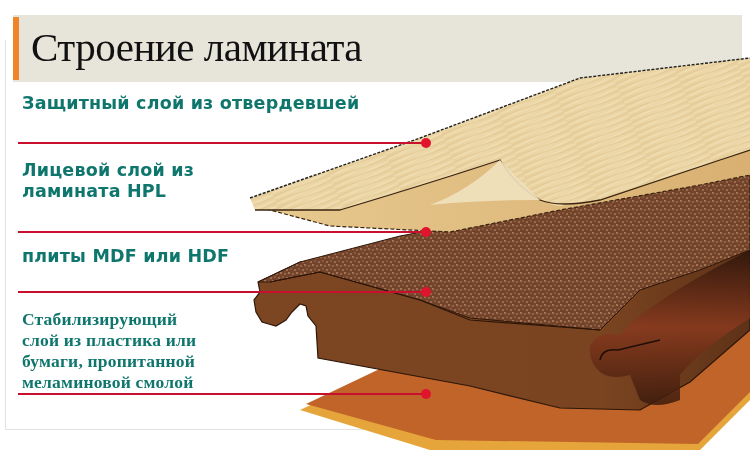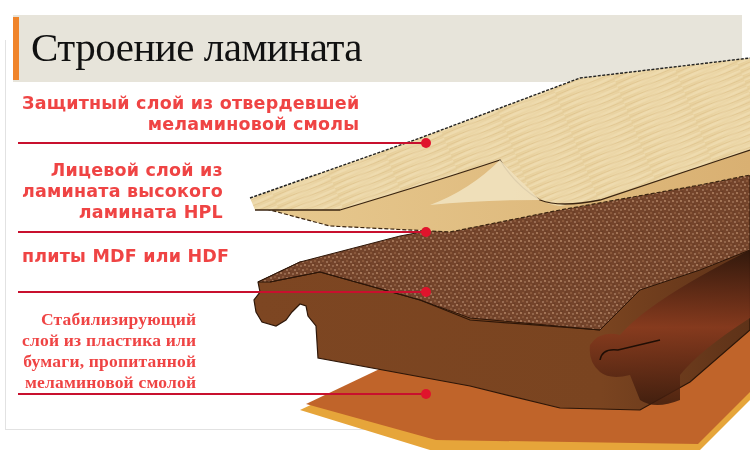--- a/index.html
+++ b/index.html
@@ -23,24 +23,23 @@
   }
   .title-text {
     position: absolute; left: 31px; top: 19px;
     font-size: 41px; line-height: 56px; color: #111;
     font-family: Liberation Serif, serif;
     letter-spacing: -0.5px;
   }
   .illustration { position: absolute; left: 0; top: 0; width: 750px; height: 450px; }
   .label {
     position: absolute; left: 22px;
-    font-weight: bold; font-size: 17.5px; line-height: 21px; color: #ef4444;
+    font-weight: bold; font-size: 17.5px; line-height: 21px; color: #0f766e;
     font-family: "DejaVu Sans", "Liberation Sans", sans-serif;
     letter-spacing: 0.2px;
-    text-align: right;
   }
   .label div { white-space: nowrap; }
 </style>
 </head>
 <body>
 
 <div class="frame"></div>
 
 <div class="title-bar"></div>
 <div class="title-accent"></div>
@@ -123,26 +122,24 @@
     <circle cx="426" cy="292" r="5" fill="#e0142c"></circle>
   </g>
   <g>
     <line x1="18" y1="394" x2="426" y2="394" stroke="#c8102e" stroke-width="2.2"></line>
     <circle cx="426" cy="394" r="5" fill="#e0142c"></circle>
   </g>
 </svg>
 
 <div class="label" style="top:93px;">
   <div>Защитный слой из отвердевшей</div>
-  <div>меламиновой смолы</div>
 </div>
 
 <div class="label" style="top:160px;">
   <div>Лицевой слой из</div>
-  <div>ламината высокого</div>
   <div>ламината HPL</div>
 </div>
 
 <div class="label" style="top:246px;">
   <div>плиты MDF или HDF</div>
 </div>
 
 <div class="label" style="top:309px;font-family:Liberation Serif, serif;">
   <div>Стабилизирующий</div>
   <div>слой из пластика или</div>

